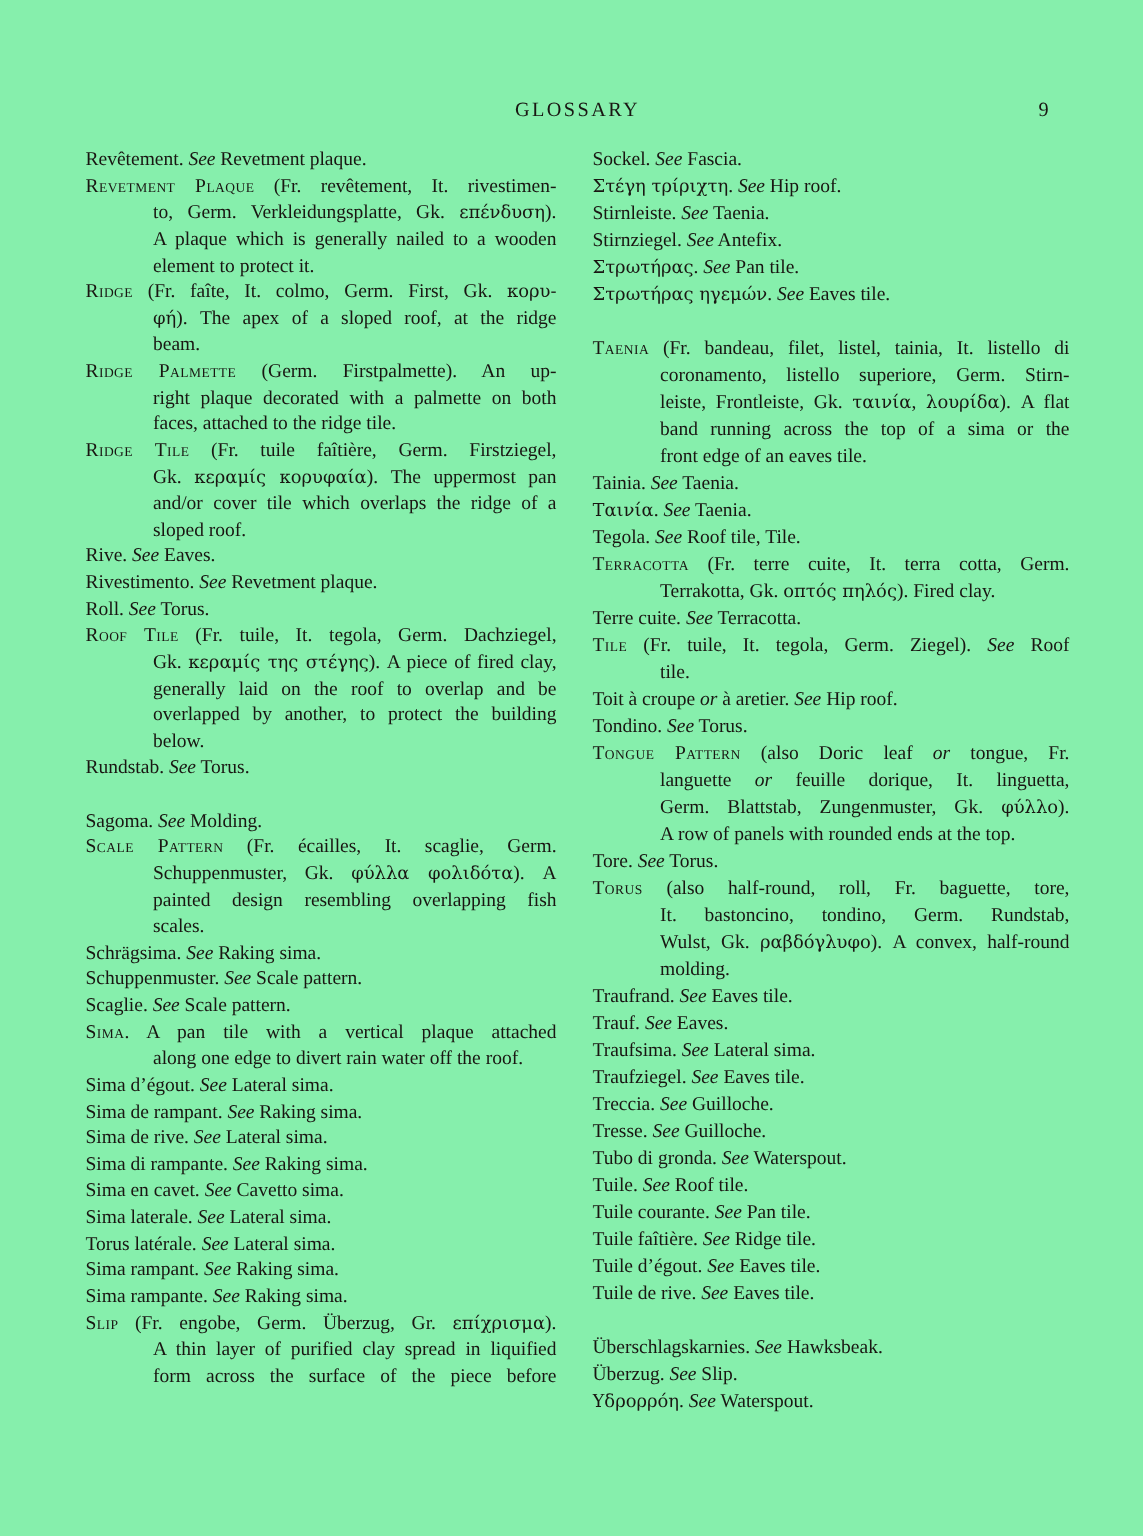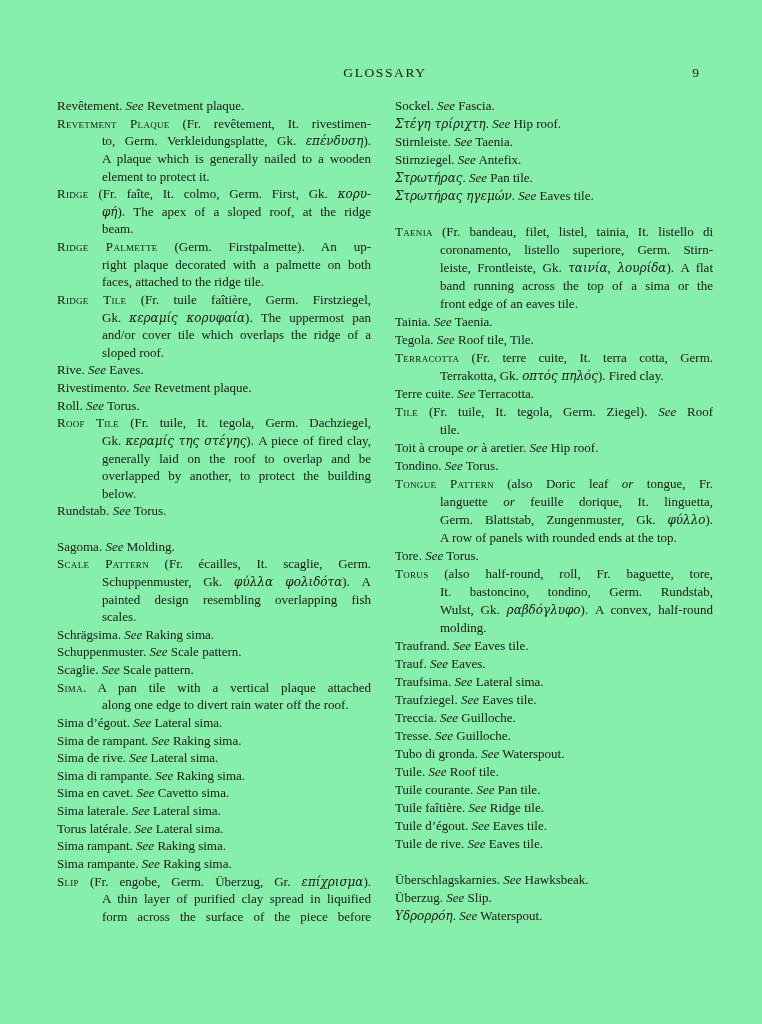--- a/index.html
+++ b/index.html
@@ -45,21 +45,21 @@
     text-align: left;
   }
   .col-left  .line { line-height: 17.63px; height: 17.63px; }
   .col-right .line { line-height: 18px;    height: 18px; }
   .line.ind  { margin-left: 45px; }
   .line.just { text-align: justify; text-align-last: justify; }
   .col-left  .group + .group { margin-top: 17.63px; }
   .col-right .group + .group { margin-top: 18px; }
   .sc { font-variant: small-caps; letter-spacing: 0.3px; }
   .it { font-style: italic; }
-  .gr { font-style: italic; font-family: "DejaVu Serif", serif; font-size: 0.92em; }
+  .gr { font-family: "DejaVu Serif", serif; font-size: 0.92em; }
 </style>
 </head>
 <body>
 
 <div class="page">
   <div class="running-head">
     <span class="running-title">GLOSSARY</span>
     <span class="running-pageno">9</span>
   </div>
   <div class="col col-left">
@@ -192,20 +192,23 @@
           <div class="line just"><span class="sc">Taenia</span><span> (Fr. bandeau, filet, listel, tainia, It. listello di</span></div>
           <div class="line ind just"><span>coronamento, listello superiore, Germ. Stirn-</span></div>
           <div class="line ind just"><span>leiste, Frontleiste, Gk. </span><span class="gr">ταινία</span><span>, </span><span class="gr">λουρίδα</span><span>). A flat</span></div>
           <div class="line ind just"><span>band running across the top of a sima or the</span></div>
           <div class="line ind"><span>front edge of an eaves tile.</span></div>
         </div>
         <div class="entry">
           <div class="line"><span>Tainia. </span><span class="it">See</span><span> Taenia.</span></div>
         </div>
         <div class="entry">
+          <div class="line"><span class="gr">Ταινία</span><span>. </span><span class="it">See</span><span> Taenia.</span></div>
+        </div>
+        <div class="entry">
           <div class="line"><span>Tegola. </span><span class="it">See</span><span> Roof tile, Tile.</span></div>
         </div>
         <div class="entry">
           <div class="line just"><span class="sc">Terracotta</span><span> (Fr. terre cuite, It. terra cotta, Germ.</span></div>
           <div class="line ind"><span>Terrakotta, Gk. </span><span class="gr">οπτός πηλός</span><span>). Fired clay.</span></div>
         </div>
         <div class="entry">
           <div class="line"><span>Terre cuite. </span><span class="it">See</span><span> Terracotta.</span></div>
         </div>
         <div class="entry">

